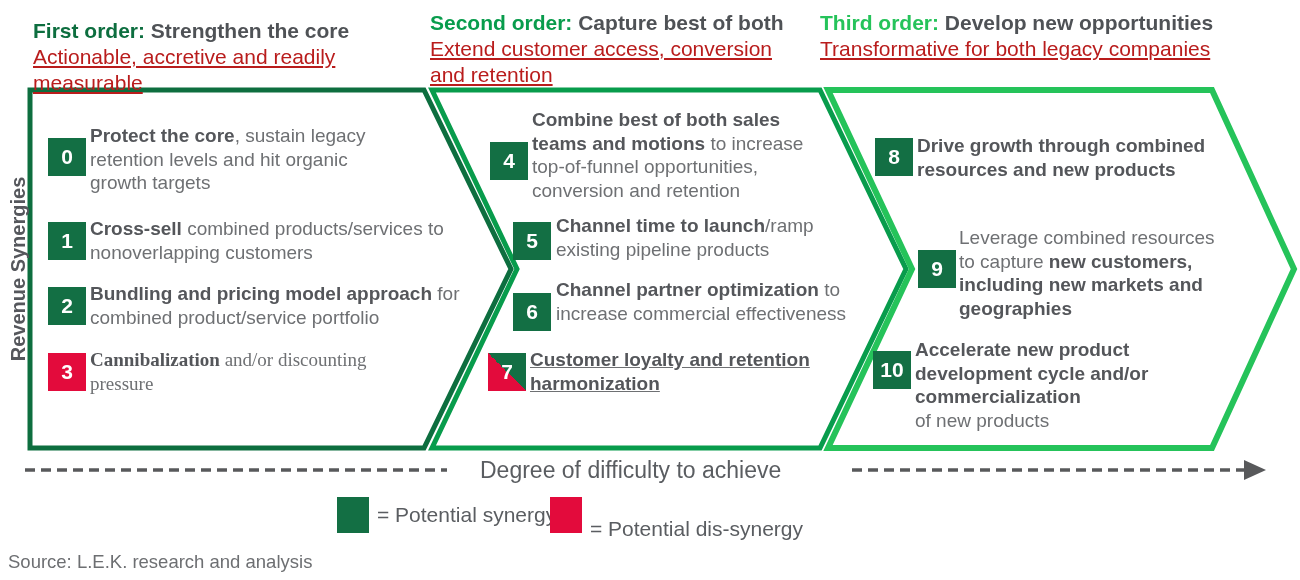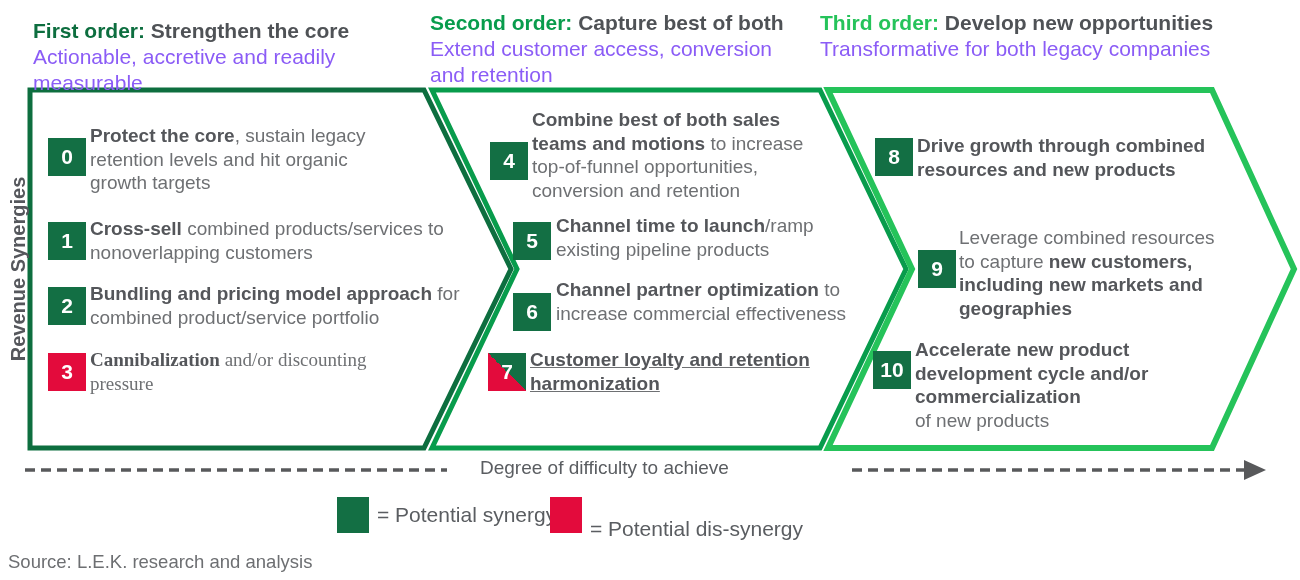--- a/index.html
+++ b/index.html
@@ -8,36 +8,36 @@
     font-family:"Liberation Sans",sans-serif;overflow:hidden;
     --green1:#0d6e3f;--green2:#089c4c;--green3:#25c35a;--badge-green:#136f44;--red:#e30b3c;
   }
   .chev-svg{position:absolute;left:0;top:0;width:1300px;height:580px;}
   .header{position:absolute;font-size:21px;line-height:26px;}
   .header .title{font-weight:700;color:#4f5256;}
   .header .prefix{font-weight:700;}
   .h1 .prefix{color:var(--green1);}
   .h2 .prefix{color:var(--green2);}
   .h3 .prefix{color:var(--green3);}
-  .header .sub{color:#8b5cf6;}
+  .header .sub{color:#b91c1c;text-decoration:underline;}
   .vlabel{
     position:absolute;left:-75px;top:256px;width:190px;height:26px;
     text-align:center;font-size:20px;font-weight:700;color:#55575c;
     transform:rotate(-90deg);white-space:nowrap;
   }
   .badge{
     position:absolute;width:38px;height:38px;display:flex;align-items:center;justify-content:center;
     color:#ffffff;font-weight:700;font-size:21px;
   }
   .badge.green{background:var(--badge-green);}
   .badge.red{background:var(--red);}
   .badge.split{background:linear-gradient(to bottom left,var(--badge-green) 50%,var(--red) 50%);}
   .itext{position:absolute;font-size:19px;line-height:23.5px;color:#6e7073;}
   .itext b{font-weight:700;color:#54565a;}
-  .difficulty{position:absolute;left:480px;top:457px;font-size:19px;color:#5a5d61;white-space:nowrap;}
+  .difficulty{position:absolute;left:480px;top:457px;font-size:23px;color:#5a5d61;white-space:nowrap;}
   .legend-swatch{position:absolute;width:32px;height:36px;}
   .legend-swatch.green{background:var(--badge-green);}
   .legend-swatch.red{background:var(--red);}
   .legend-label{position:absolute;font-size:21px;color:#5a5d61;white-space:nowrap;}
   .source{position:absolute;left:8px;top:551px;font-size:18.5px;color:#6d6f72;}
 </style>
 </head>
 <body>
 
 <div class="canvas" style="--green1: #0d6e3f; --green2: #089c4c; --green3: #25c35a; --badge-green: #136f44; --red: #e30b3c;">

